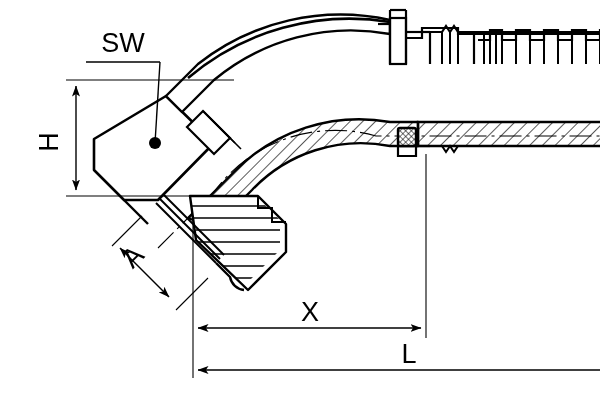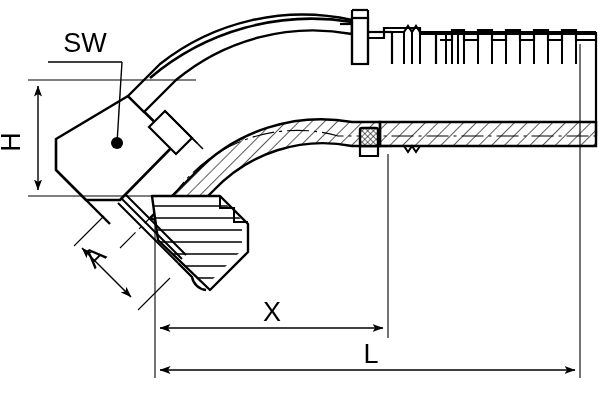--- a/index.html
+++ b/index.html
@@ -4,21 +4,21 @@
 <title>Hydraulic Fitting Technical Drawing</title>
 <style>
   html,body{margin:0;padding:0;}
   body{
     width:600px;height:400px;
     background:#ffffff;
     font-family:"Liberation Sans",sans-serif;
     overflow:hidden;
     position:relative;
   }
-  #drawing-root{position:absolute;inset:0;width:507px;height:400px;}
+  #drawing-root{position:absolute;inset:0;width:507px;height:400px;margin-left:38px;}
   svg{display:block;}
   .dim-label{
     font-family:"Liberation Sans",sans-serif;
     font-weight:400;
     fill:#000000;
   }
 </style>
 </head>
 <body>
 

